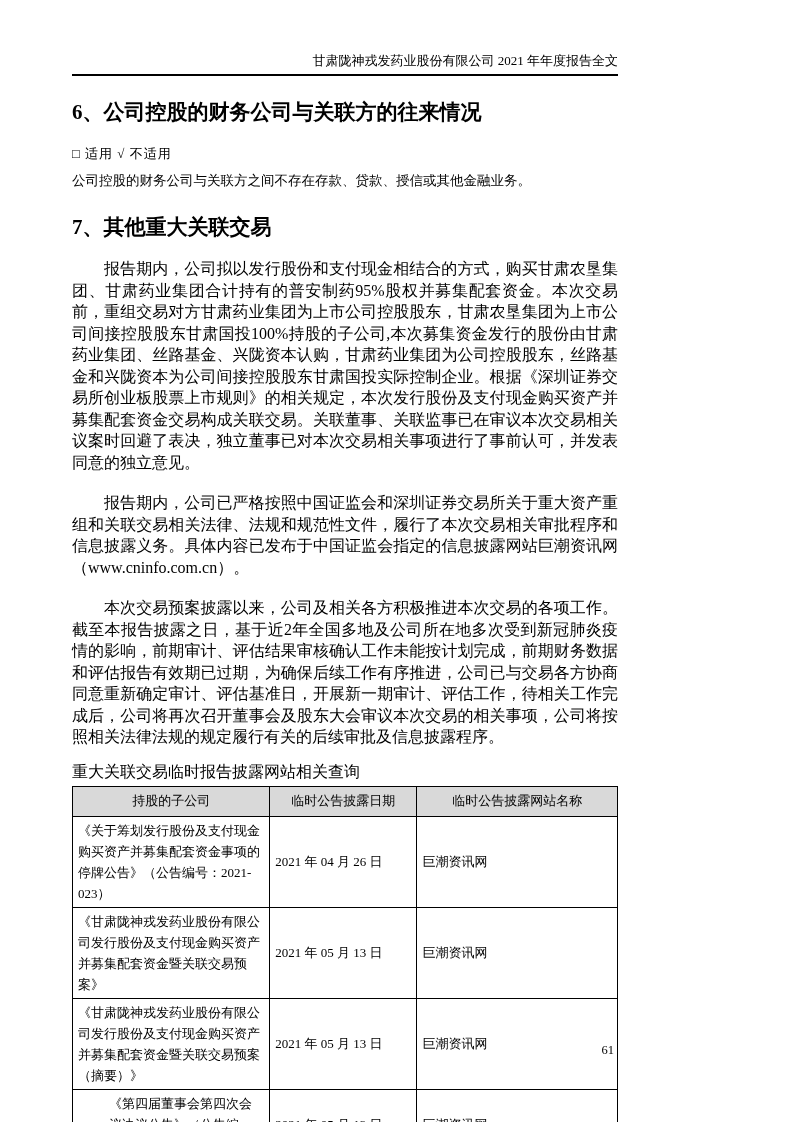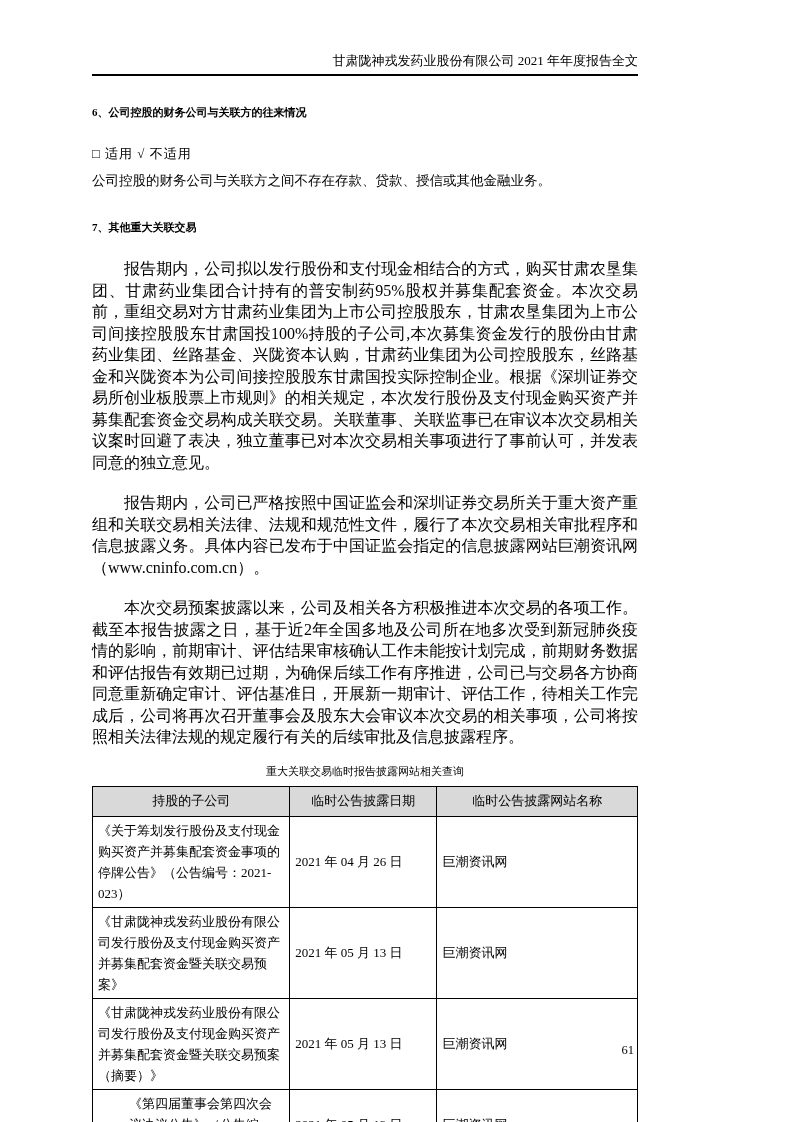--- a/index.html
+++ b/index.html
@@ -8,38 +8,37 @@
     width: 793px;
     font-family: "Liberation Serif", "DejaVu Serif", serif;
     color: #000000;
   }
   .page {
     position: relative;
     width: 690px;
     height: 1122px;
     background: #ffffff;
     overflow: hidden;
-    margin-left: 20px;
   }
   .content {
     padding: 0 72px;
   }
   
   .doc-header {
     padding-top: 52px;
     text-align: right;
     font-size: 13px;
     line-height: 17px;
     border-bottom: 2px solid #000000;
     padding-bottom: 5px;
   }
   
   .section-heading {
     margin-top: 26px;
-    font-size: 11px;
+    font-size: 21px;
     font-weight: bold;
     line-height: 20px;
   }
   .section-heading.second { margin-top: 28px; }
   
   .applicability {
     margin-top: 24px;
     font-size: 13px;
     line-height: 16px;
     letter-spacing: 1px;
@@ -54,23 +53,22 @@
     margin-top: 19px;
     font-size: 16px;
     line-height: 21.5px;
     text-align: justify;
     text-indent: 2em;
   }
   .para.first { margin-top: 21px; }
   
   .table-caption {
     margin-top: 15px;
-    font-size: 11px;
+    font-size: 16px;
     line-height: 17px;
-    text-align: center;
   }
   table.announcements {
     width: 100%;
     border-collapse: collapse;
     margin-top: 6px;
     table-layout: fixed;
   }
   table.announcements th,
   table.announcements td {
     border: 1px solid #000000;

